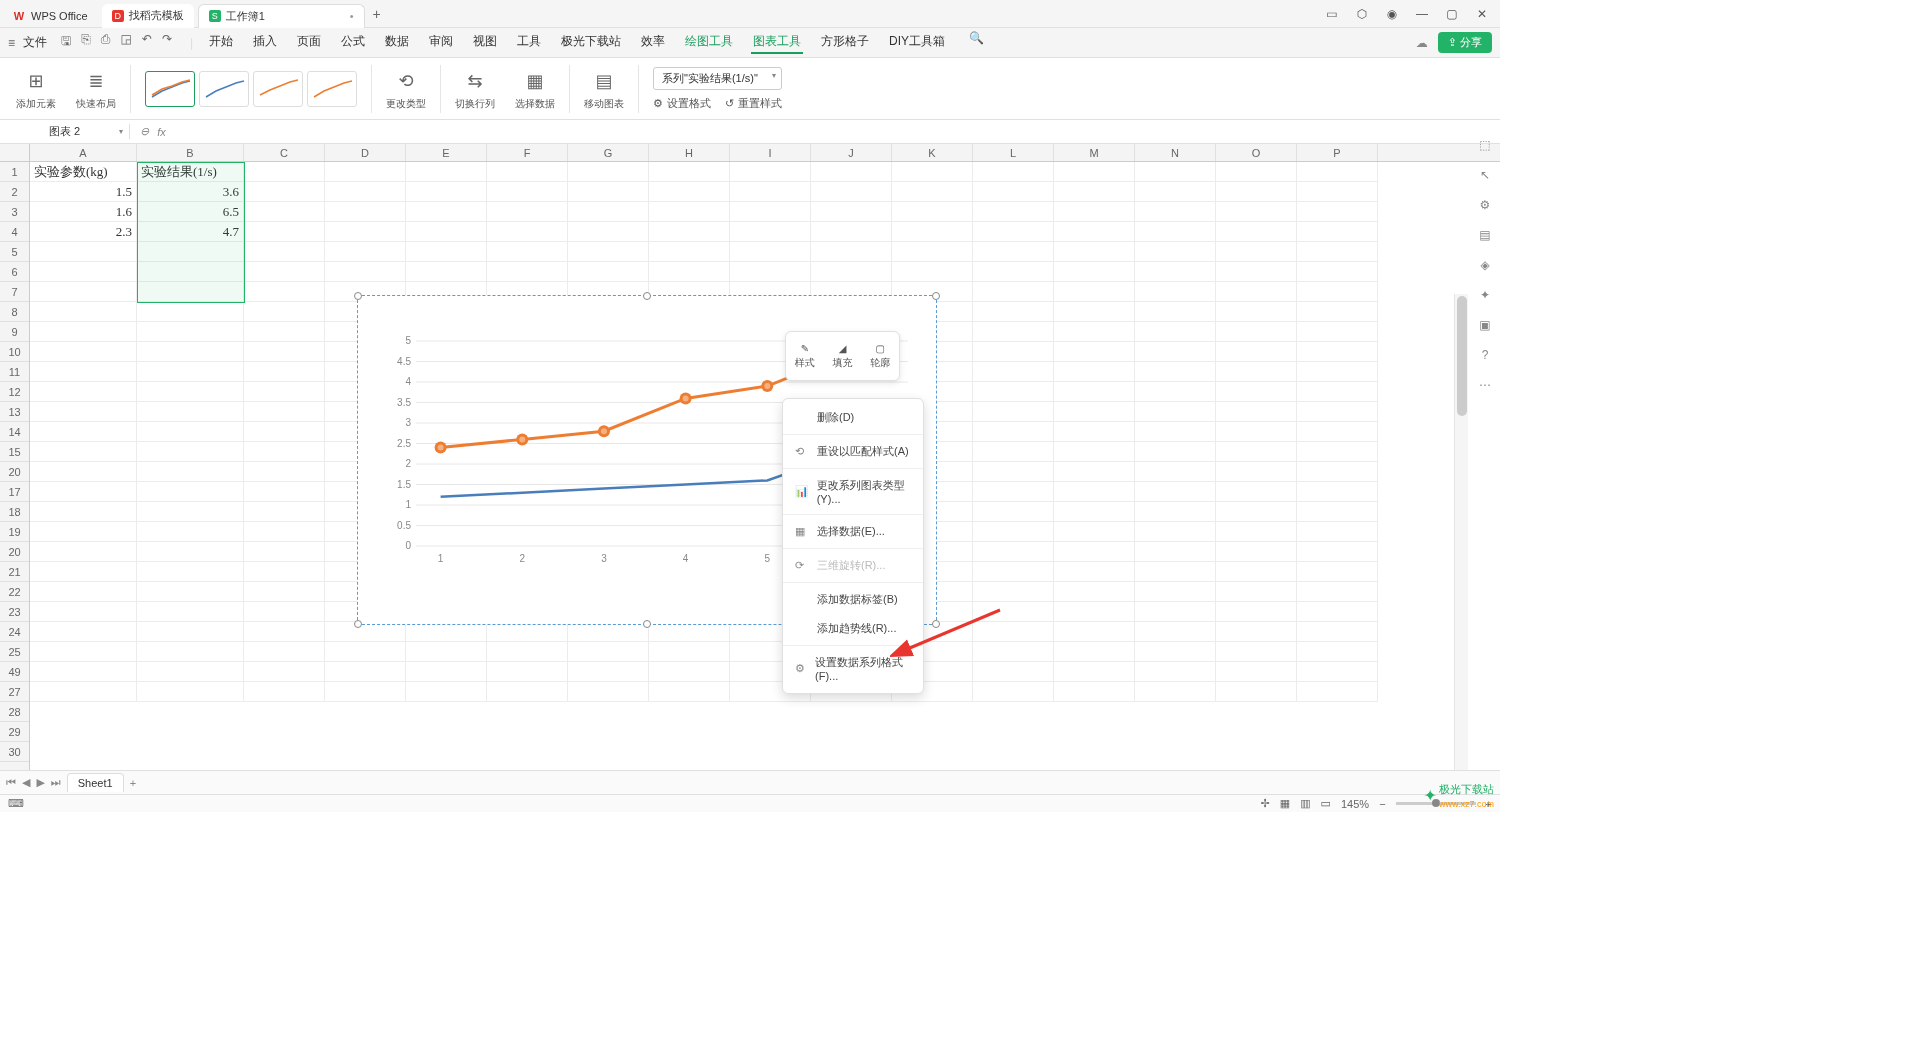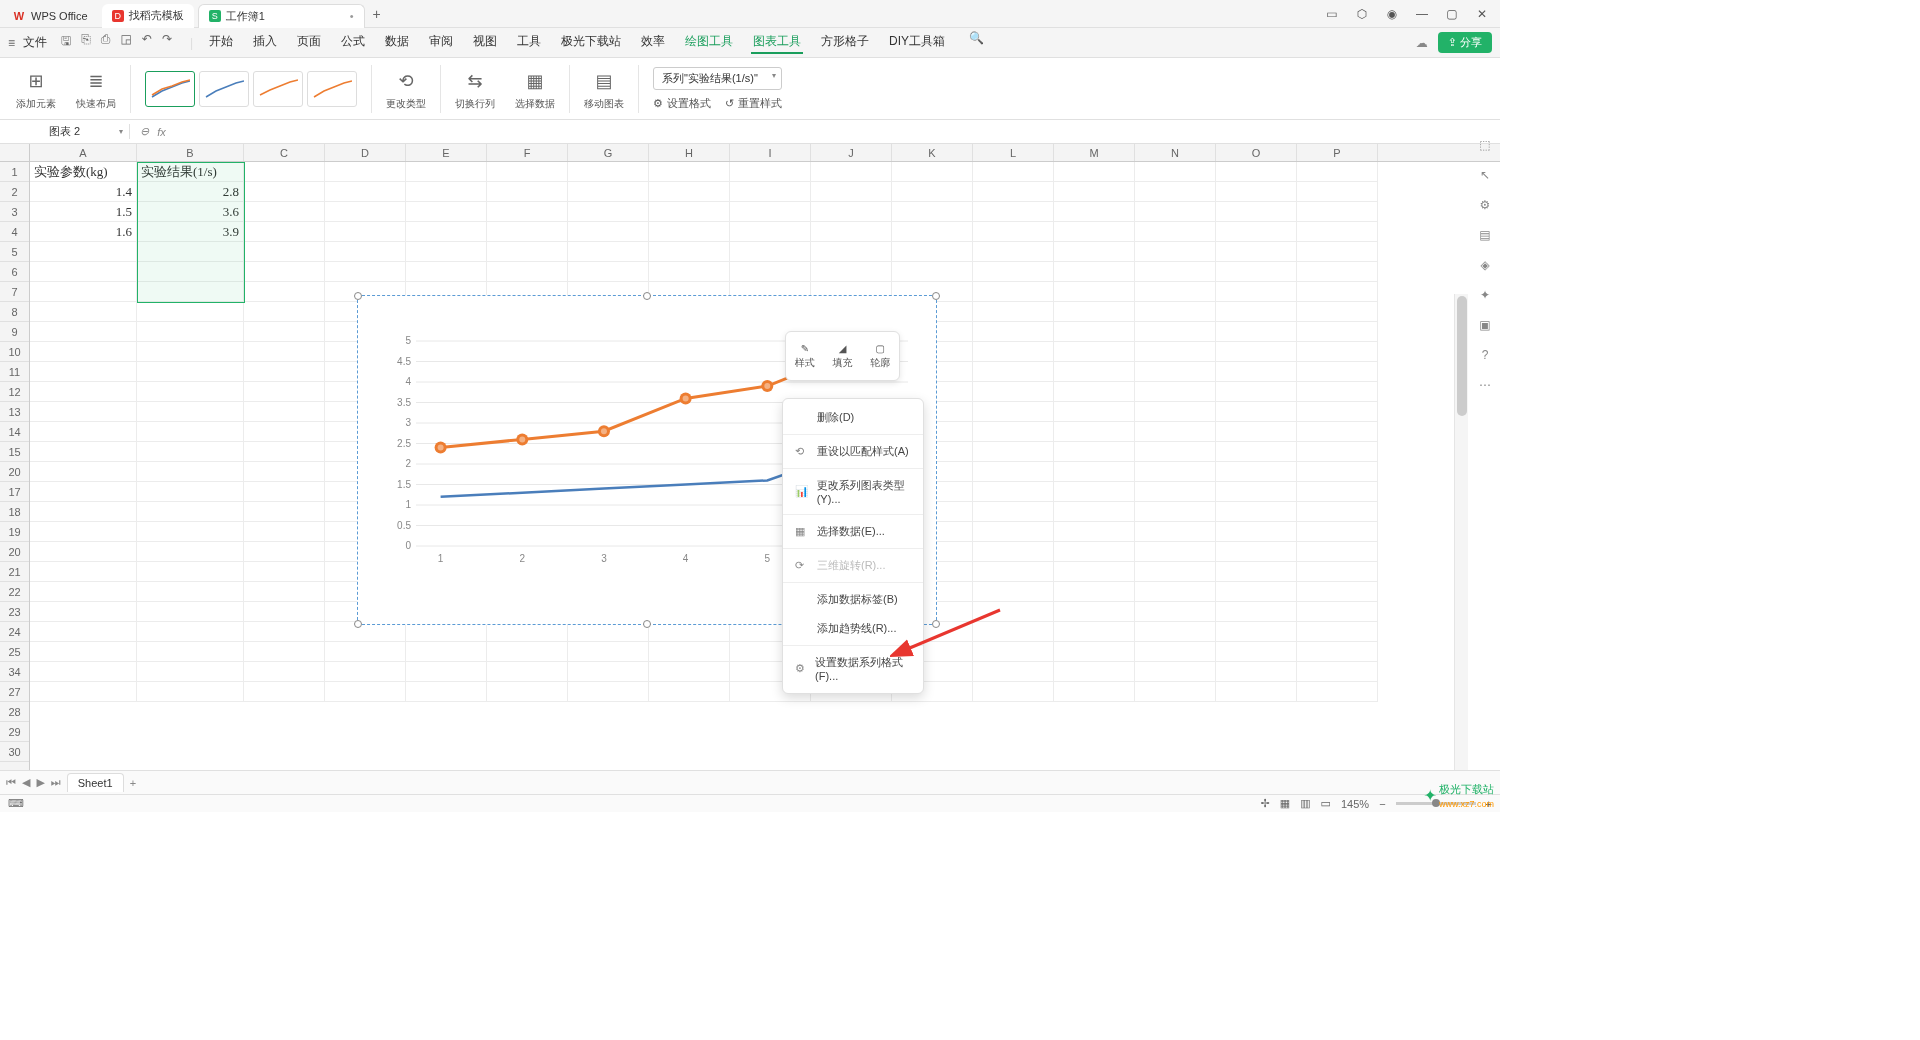--- a/index.html
+++ b/index.html
@@ -292,21 +292,21 @@
         <div class="row-h">20</div>
         <div class="row-h">17</div>
         <div class="row-h">18</div>
         <div class="row-h">19</div>
         <div class="row-h">20</div>
         <div class="row-h">21</div>
         <div class="row-h">22</div>
         <div class="row-h">23</div>
         <div class="row-h">24</div>
         <div class="row-h">25</div>
-        <div class="row-h">34</div>
+        <div class="row-h">49</div>
         <div class="row-h">27</div>
         <div class="row-h">28</div>
         <div class="row-h">29</div>
         <div class="row-h">30</div>
       </div>
     <div class="cells" id="cells">
       <div class="cell-row">
           <div class="cell">实验参数(kg)</div>
           <div class="cell">实验结果(1/s)</div>
           <div class="cell" style="width: 81px;"></div>
@@ -318,58 +318,58 @@
           <div class="cell" style="width: 81px;"></div>
           <div class="cell" style="width: 81px;"></div>
           <div class="cell" style="width: 81px;"></div>
           <div class="cell" style="width: 81px;"></div>
           <div class="cell" style="width: 81px;"></div>
           <div class="cell" style="width: 81px;"></div>
           <div class="cell" style="width: 81px;"></div>
           <div class="cell" style="width: 81px;"></div>
         </div>
         <div class="cell-row">
-          <div class="cell r">1.4</div>
-          <div class="cell r">2.8</div>
-          <div class="cell" style="width: 81px;"></div>
-          <div class="cell" style="width: 81px;"></div>
-          <div class="cell" style="width: 81px;"></div>
-          <div class="cell" style="width: 81px;"></div>
-          <div class="cell" style="width: 81px;"></div>
-          <div class="cell" style="width: 81px;"></div>
-          <div class="cell" style="width: 81px;"></div>
-          <div class="cell" style="width: 81px;"></div>
-          <div class="cell" style="width: 81px;"></div>
-          <div class="cell" style="width: 81px;"></div>
-          <div class="cell" style="width: 81px;"></div>
-          <div class="cell" style="width: 81px;"></div>
-          <div class="cell" style="width: 81px;"></div>
-          <div class="cell" style="width: 81px;"></div>
-        </div>
-        <div class="cell-row">
           <div class="cell r">1.5</div>
           <div class="cell r">3.6</div>
           <div class="cell" style="width: 81px;"></div>
           <div class="cell" style="width: 81px;"></div>
           <div class="cell" style="width: 81px;"></div>
           <div class="cell" style="width: 81px;"></div>
           <div class="cell" style="width: 81px;"></div>
           <div class="cell" style="width: 81px;"></div>
           <div class="cell" style="width: 81px;"></div>
           <div class="cell" style="width: 81px;"></div>
           <div class="cell" style="width: 81px;"></div>
           <div class="cell" style="width: 81px;"></div>
           <div class="cell" style="width: 81px;"></div>
           <div class="cell" style="width: 81px;"></div>
           <div class="cell" style="width: 81px;"></div>
           <div class="cell" style="width: 81px;"></div>
         </div>
         <div class="cell-row">
           <div class="cell r">1.6</div>
-          <div class="cell r">3.9</div>
+          <div class="cell r">6.5</div>
+          <div class="cell" style="width: 81px;"></div>
+          <div class="cell" style="width: 81px;"></div>
+          <div class="cell" style="width: 81px;"></div>
+          <div class="cell" style="width: 81px;"></div>
+          <div class="cell" style="width: 81px;"></div>
+          <div class="cell" style="width: 81px;"></div>
+          <div class="cell" style="width: 81px;"></div>
+          <div class="cell" style="width: 81px;"></div>
+          <div class="cell" style="width: 81px;"></div>
+          <div class="cell" style="width: 81px;"></div>
+          <div class="cell" style="width: 81px;"></div>
+          <div class="cell" style="width: 81px;"></div>
+          <div class="cell" style="width: 81px;"></div>
+          <div class="cell" style="width: 81px;"></div>
+        </div>
+        <div class="cell-row">
+          <div class="cell r">2.3</div>
+          <div class="cell r">4.7</div>
           <div class="cell" style="width: 81px;"></div>
           <div class="cell" style="width: 81px;"></div>
           <div class="cell" style="width: 81px;"></div>
           <div class="cell" style="width: 81px;"></div>
           <div class="cell" style="width: 81px;"></div>
           <div class="cell" style="width: 81px;"></div>
           <div class="cell" style="width: 81px;"></div>
           <div class="cell" style="width: 81px;"></div>
           <div class="cell" style="width: 81px;"></div>
           <div class="cell" style="width: 81px;"></div>

